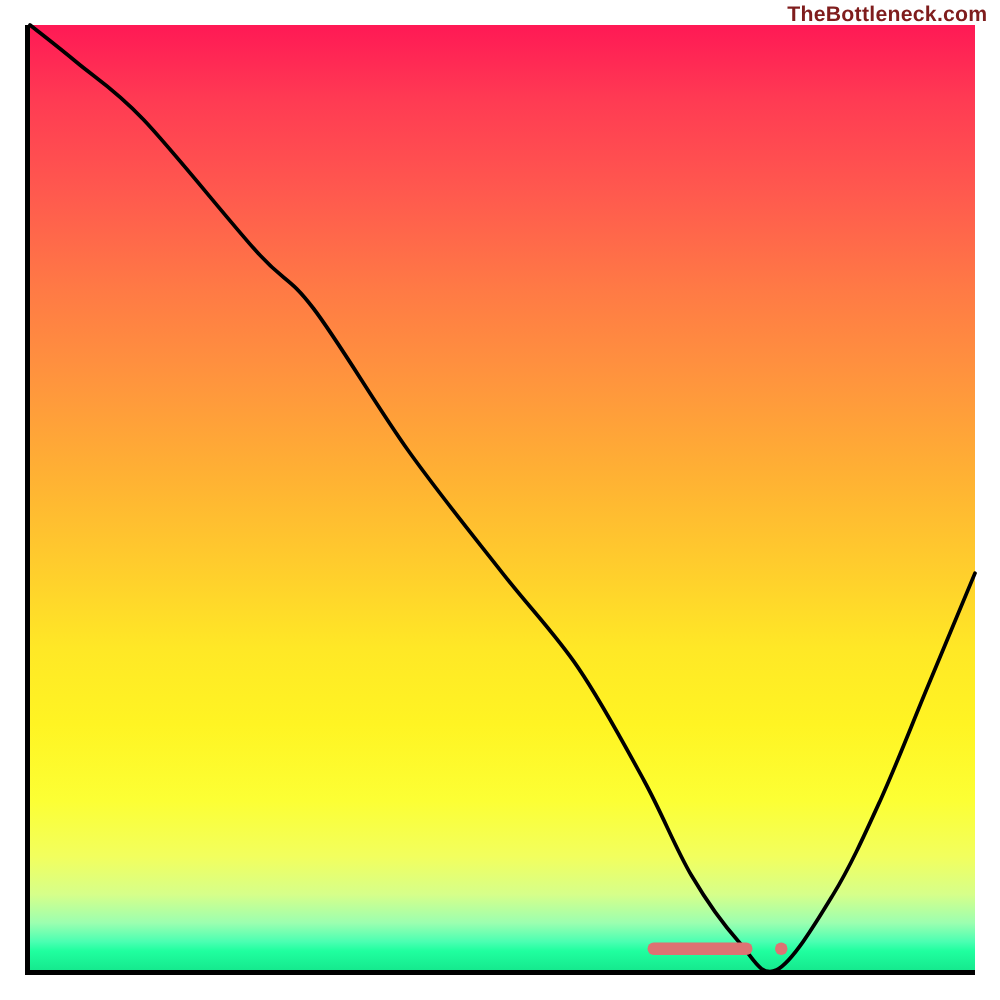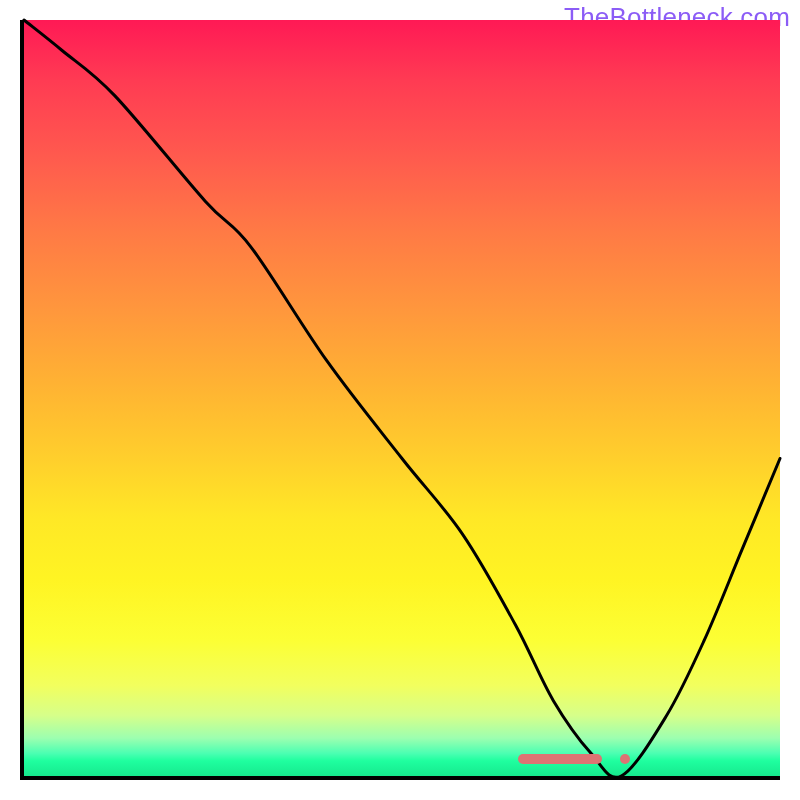--- a/index.html
+++ b/index.html
@@ -7,23 +7,23 @@
   .frame {
     position: relative;
     width: 800px;
     height: 800px;
   }
   .watermark {
     position: absolute;
     top: 2px;
     right: 10px;
     font-family: Arial, Helvetica, sans-serif;
-    font-size: 26px;
-    font-weight: normal;
-    color: #8b5cf6;
+    font-size: 17px;
+    font-weight: bold;
+    color: #7f1d1d;
     letter-spacing: 0.2px;
   }
   .plot-area {
     position: absolute;
     left: 20px;
     top: 20px;
     width: 760px;
     height: 760px;
     border-left: 4px solid #000;
     border-bottom: 4px solid #000;

